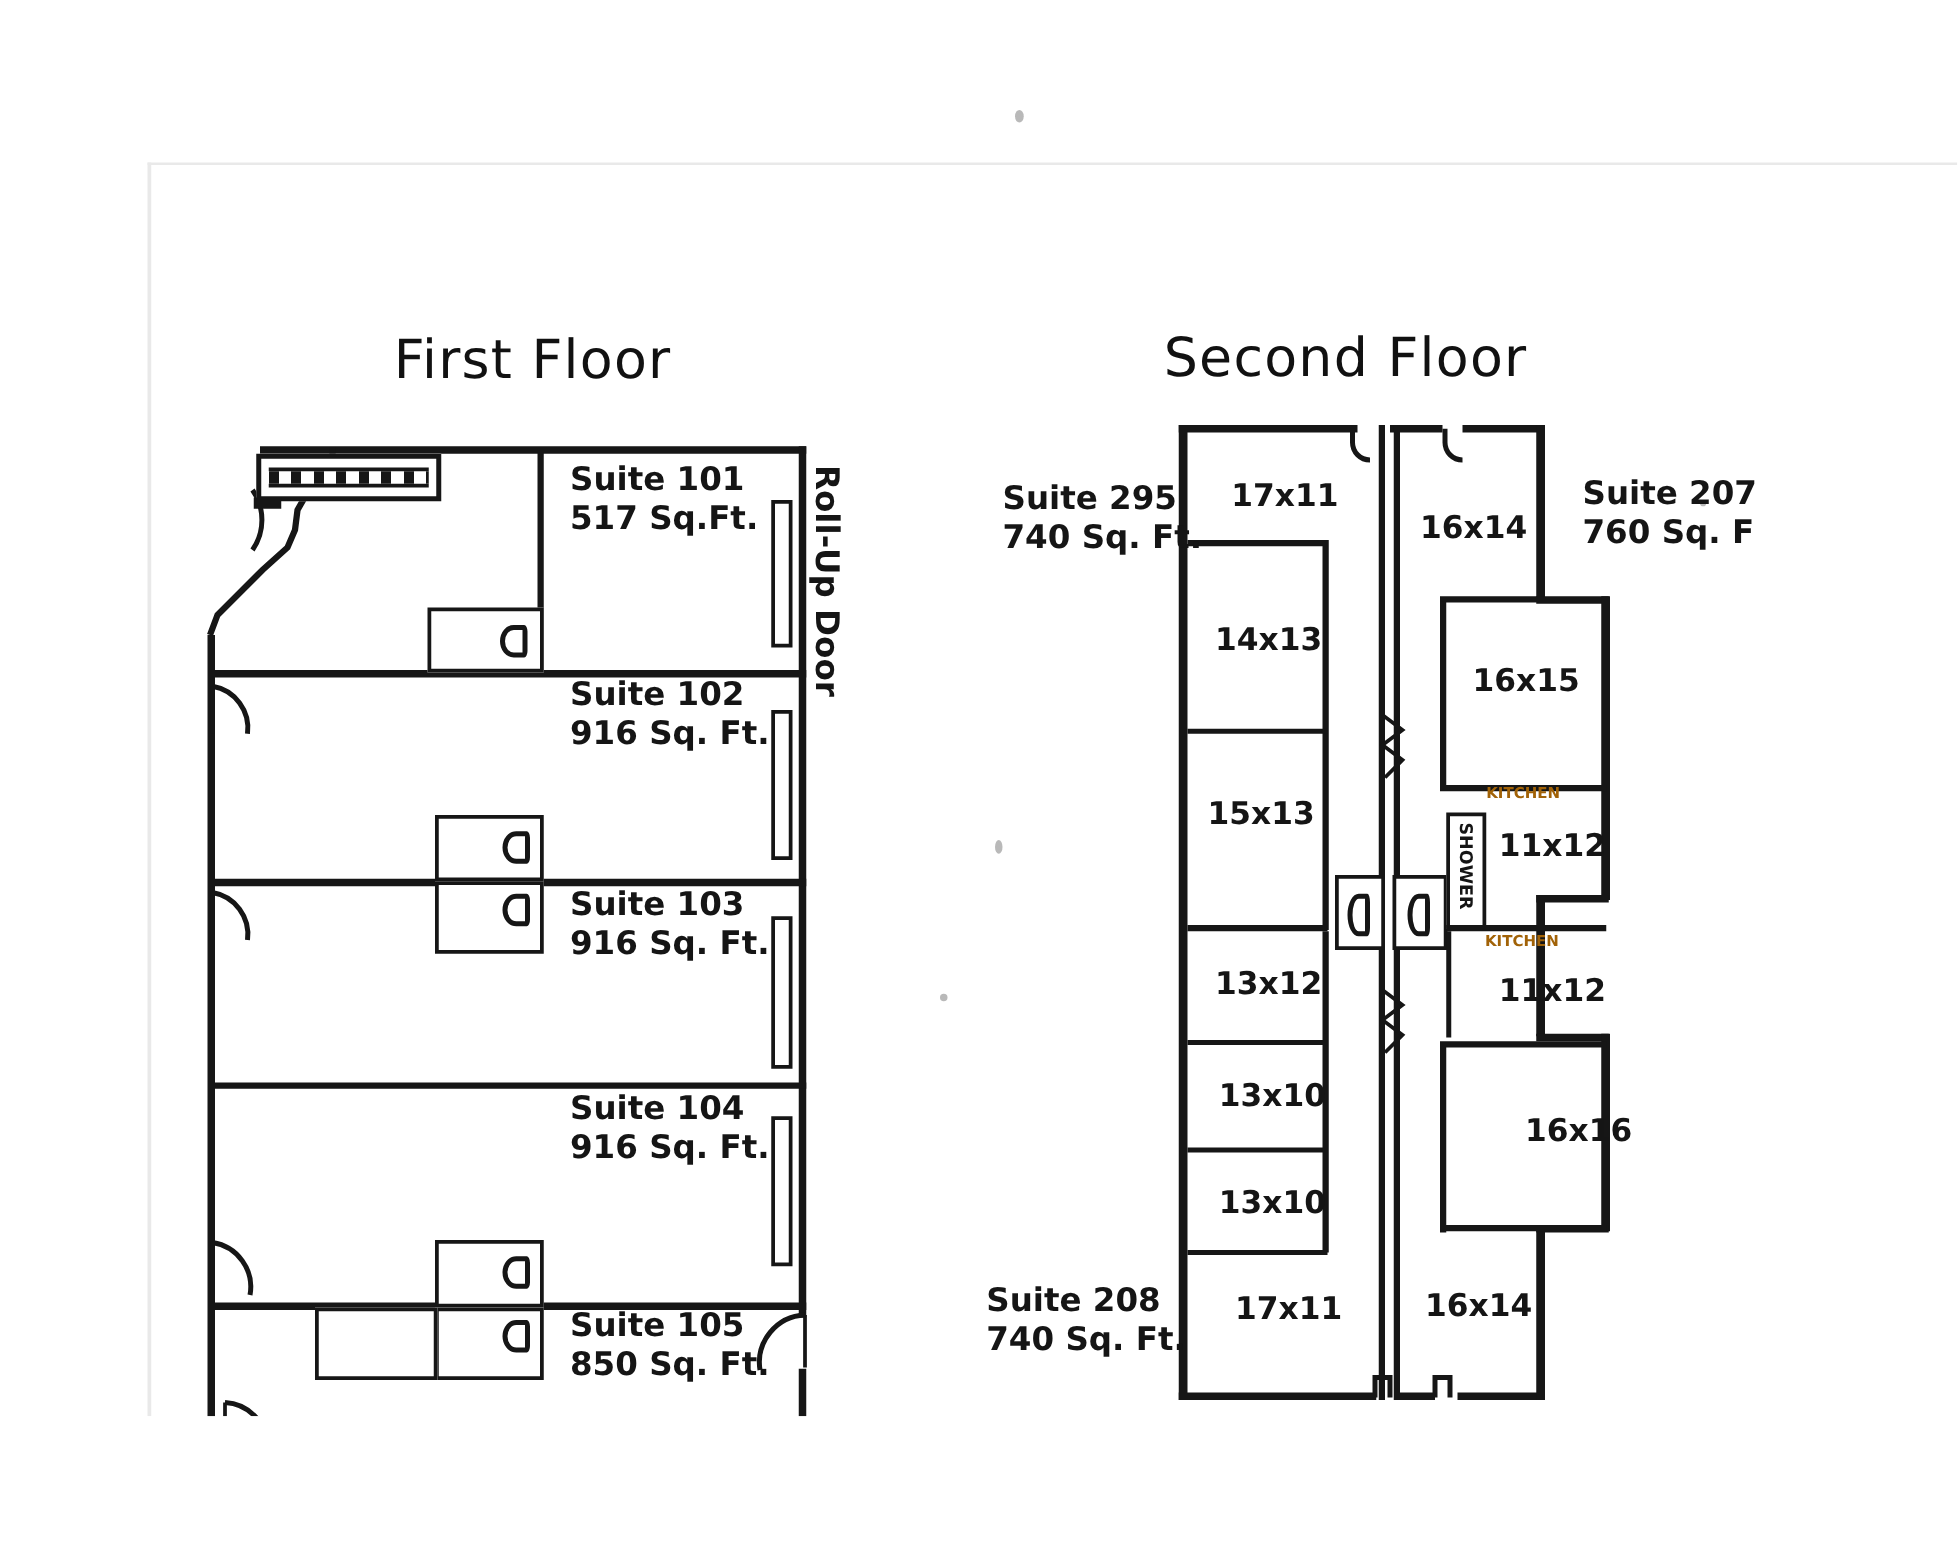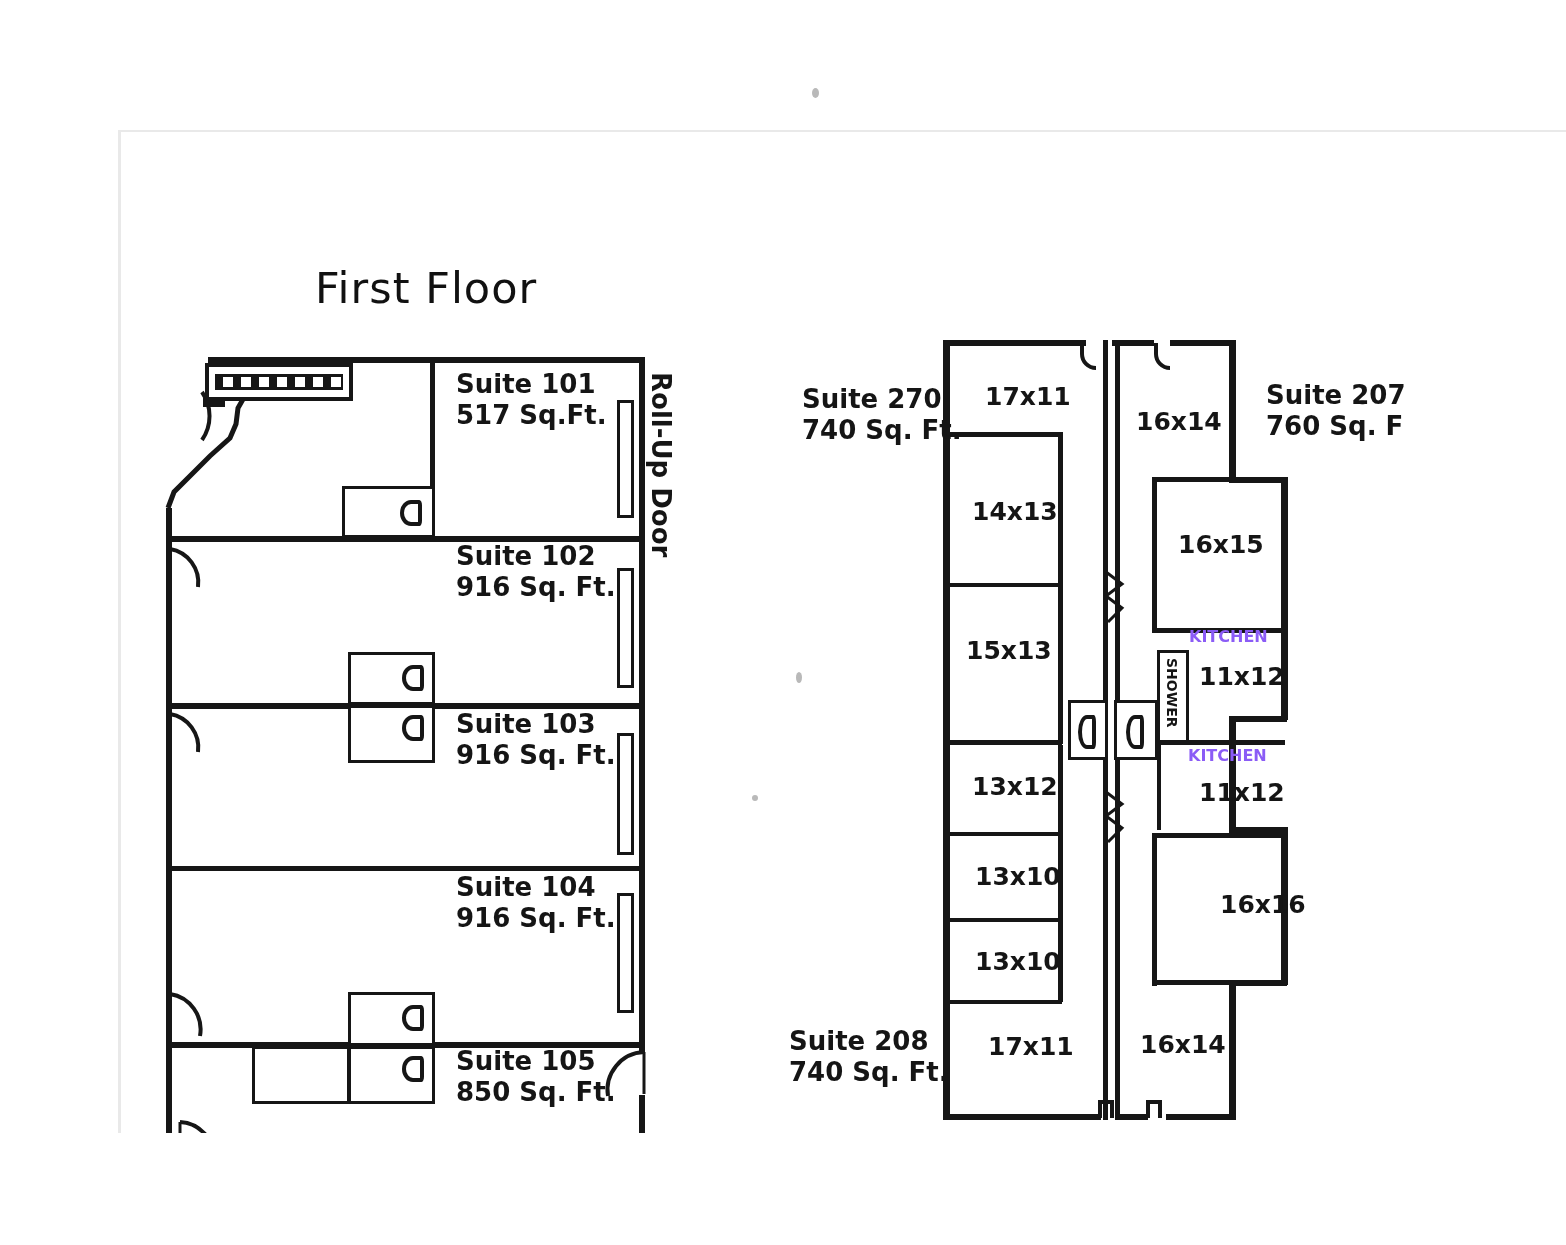--- a/index.html
+++ b/index.html
@@ -52,24 +52,24 @@
     position: absolute;
     font-family: "DejaVu Sans", sans-serif;
     font-size: 25px;
     color: #151515;
     white-space: nowrap;
     font-weight: 600;
   }
   .small-cap {
     position: absolute;
     font-family: "DejaVu Sans", sans-serif;
-    font-size: 16px;
+    font-size: 12px;
     font-weight: 700;
     letter-spacing: 0px;
-    color: #8b5cf6;
+    color: #a16207;
     white-space: nowrap;
   }
   .vert-text {
     position: absolute;
     font-family: "DejaVu Sans", sans-serif;
     white-space: nowrap;
     color: #151515;
     transform-origin: 0 0;
   }
   #rollup-door-label {
@@ -234,20 +234,21 @@
     <span>Suite 104</span>
     <span class="l2">916 Sq. Ft.</span>
   </div>
   <div class="label" style="left:456px; top:1046px;">
     <span>Suite 105</span>
     <span class="l2">850 Sq. Ft.</span>
   </div>
 
   <div class="vert-text" id="rollup-door-label" style="left:676px; top:372px;">Roll-Up Door</div>
 
+  <div class="floor-title" style="left:931px; top:262px;">Second Floor</div>
 
   <div class="w" style="left:943px; top:340px; width:143px; height:6px;"></div>
 
   <svg style="position:absolute; left:1078px; top:340px; width:38px; height:36px;" viewBox="0 0 38 36">
     <path d="M4,3 L4,14 A14,14 0 0 0 18,28" fill="none" stroke="#161616" stroke-width="4"></path>
   </svg>
   <div class="w" style="left:1112px; top:340px; width:42px; height:6px;"></div>
   <svg style="position:absolute; left:1146px; top:340px; width:38px; height:36px;" viewBox="0 0 38 36">
     <path d="M10,3 L10,14 A14,14 0 0 0 24,28" fill="none" stroke="#161616" stroke-width="4"></path>
   </svg>
@@ -332,21 +333,21 @@
 
   <div class="dim" style="left:1180px; top:890px;margin-left:40px;">16x16</div>
   <div class="dim" style="left:1140px; top:1030px;">16x14</div>
 
   <div class="dim" style="left:972px; top:772px;">13x12</div>
   <div class="dim" style="left:975px; top:862px;">13x10</div>
   <div class="dim" style="left:975px; top:947px;">13x10</div>
   <div class="dim" style="left:988px; top:1032px;">17x11</div>
 
   <div class="label" style="left:802px; top:384px;">
-    <span>Suite 270</span>
+    <span>Suite 295</span>
     <span class="l2">740 Sq. Ft.</span>
   </div>
   <div class="label" style="left:1266px; top:380px;">
     <span>Suite 207</span>
     <span class="l2">760 Sq. F</span>
   </div>
   <div class="label" style="left:789px; top:1026px;">
     <span>Suite 208</span>
     <span class="l2">740 Sq. Ft.</span>
   </div>

